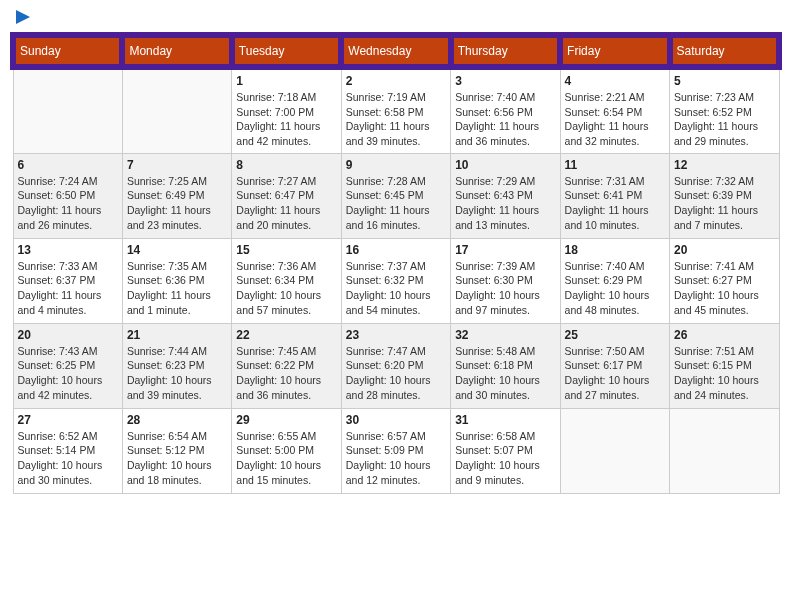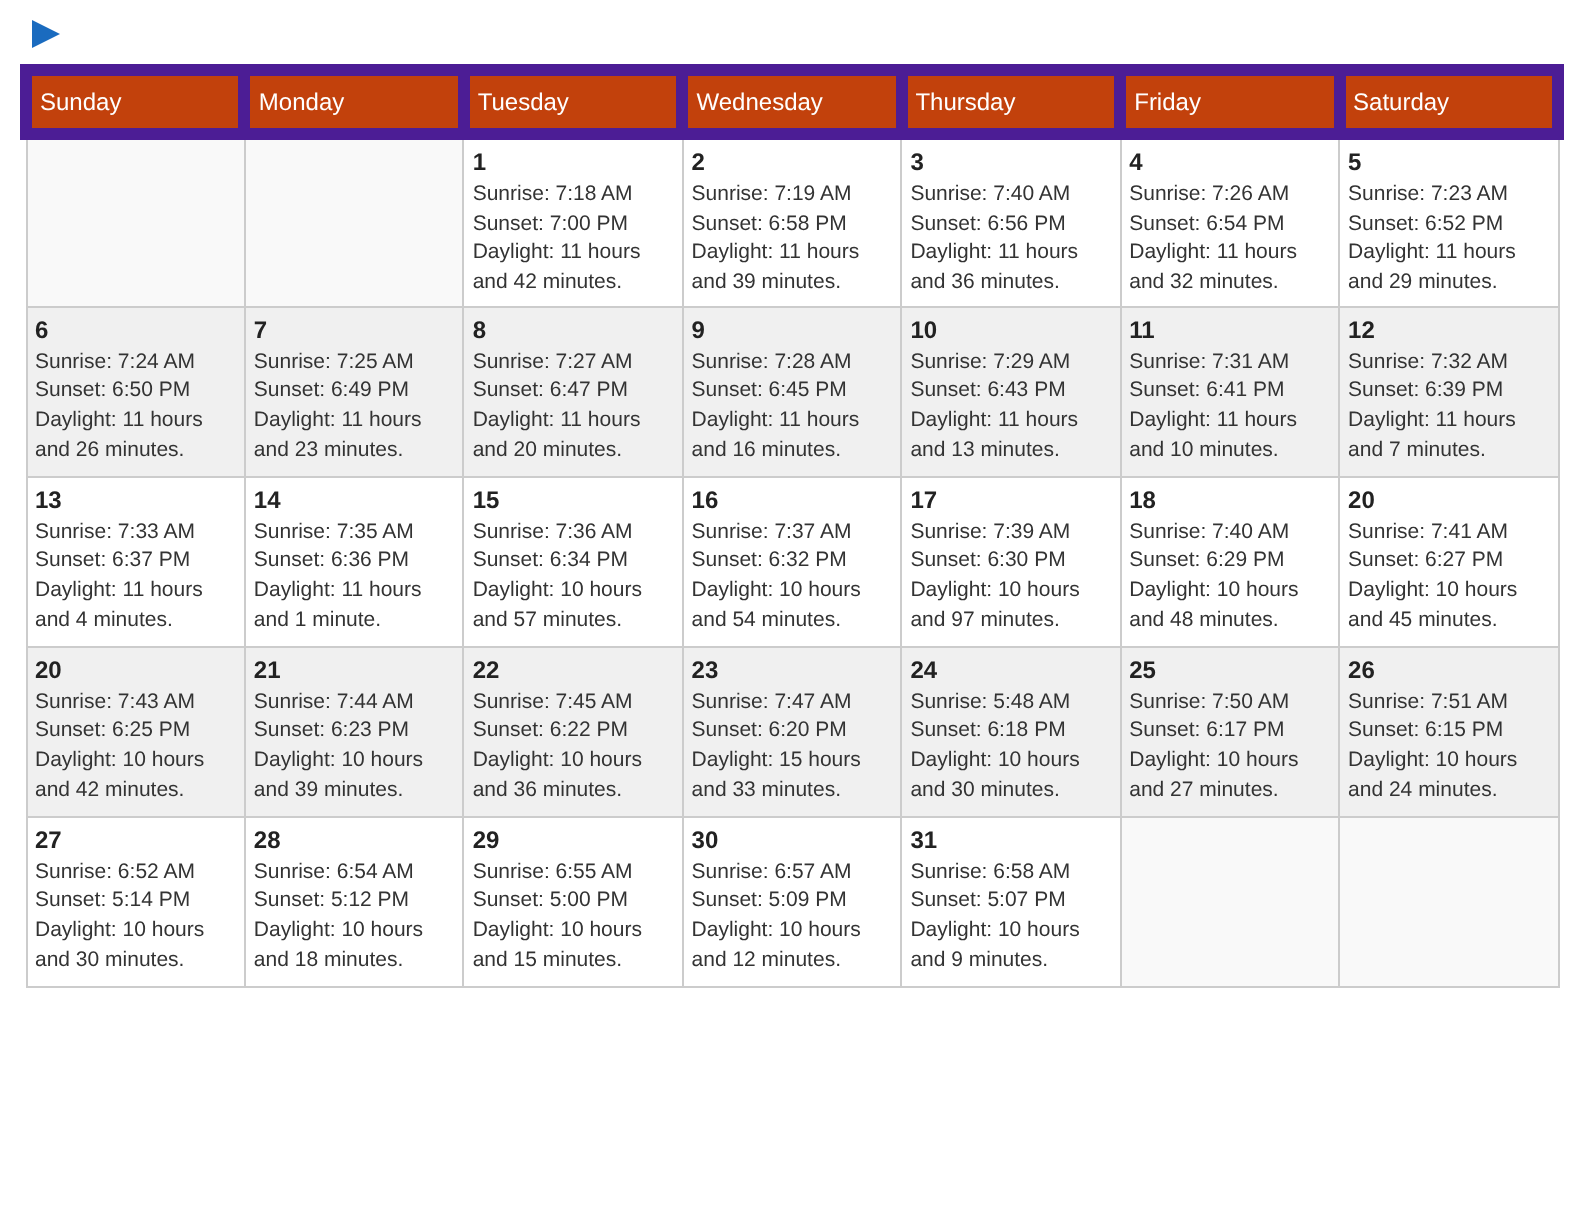--- a/index.html
+++ b/index.html
@@ -138,21 +138,21 @@
           <div class="cell-text">Daylight: 11 hours and 39 minutes.</div>
         </td>
         <td>
           <div class="day-number">3</div>
           <div class="cell-text">Sunrise: 7:40 AM</div>
           <div class="cell-text">Sunset: 6:56 PM</div>
           <div class="cell-text">Daylight: 11 hours and 36 minutes.</div>
         </td>
         <td>
           <div class="day-number">4</div>
-          <div class="cell-text">Sunrise: 7:26 AM</div>
+          <div class="cell-text">Sunrise: 2:21 AM</div>
           <div class="cell-text">Sunset: 6:54 PM</div>
           <div class="cell-text">Daylight: 11 hours and 32 minutes.</div>
         </td>
         <td>
           <div class="day-number">5</div>
           <div class="cell-text">Sunrise: 7:23 AM</div>
           <div class="cell-text">Sunset: 6:52 PM</div>
           <div class="cell-text">Daylight: 11 hours and 29 minutes.</div>
         </td>
       </tr>
@@ -260,24 +260,24 @@
         <td>
           <div class="day-number">22</div>
           <div class="cell-text">Sunrise: 7:45 AM</div>
           <div class="cell-text">Sunset: 6:22 PM</div>
           <div class="cell-text">Daylight: 10 hours and 36 minutes.</div>
         </td>
         <td>
           <div class="day-number">23</div>
           <div class="cell-text">Sunrise: 7:47 AM</div>
           <div class="cell-text">Sunset: 6:20 PM</div>
-          <div class="cell-text">Daylight: 15 hours and 33 minutes.</div>
-        </td>
-        <td>
-          <div class="day-number">24</div>
+          <div class="cell-text">Daylight: 10 hours and 28 minutes.</div>
+        </td>
+        <td>
+          <div class="day-number">32</div>
           <div class="cell-text">Sunrise: 5:48 AM</div>
           <div class="cell-text">Sunset: 6:18 PM</div>
           <div class="cell-text">Daylight: 10 hours and 30 minutes.</div>
         </td>
         <td>
           <div class="day-number">25</div>
           <div class="cell-text">Sunrise: 7:50 AM</div>
           <div class="cell-text">Sunset: 6:17 PM</div>
           <div class="cell-text">Daylight: 10 hours and 27 minutes.</div>
         </td>

